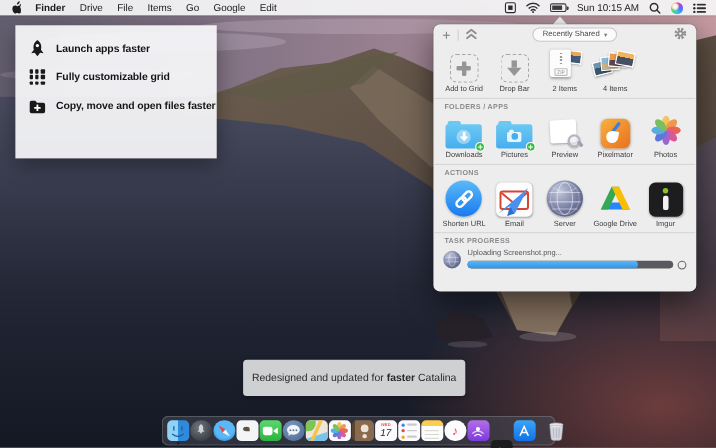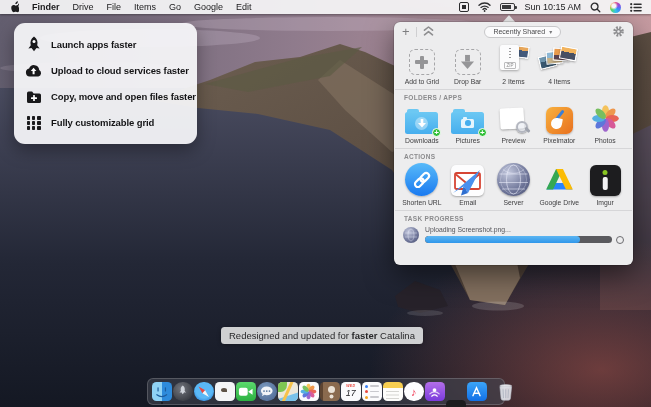--- a/index.html
+++ b/index.html
@@ -23,21 +23,21 @@
   .dz-mb::after { content:""; position:absolute; left:2px; top:2px; width:3.5px; height:3.5px; background:#2b2b2d; }
   .battery { position:relative; width:15px; height:7.5px; border:1px solid #3a3a3c; border-radius:2px; }
   .battery::before { content:""; position:absolute; left:1px; top:1px; bottom:1px; width:9px; background:#3a3a3c; }
   .battery::after { content:""; position:absolute; right:-3px; top:1.5px; width:2px; height:3px; background:#3a3a3c; border-radius:0 1px 1px 0; }
   .siri { width:11px; height:11px; border-radius:50%;
     background:radial-gradient(circle at 35% 35%, #f7f7fa 0 18%, transparent 40%),
       conic-gradient(#e0457b,#8a4fe8,#3b8cf5,#35c5e8,#53d769,#f5a623,#e0457b); }
 
   
   .feature-card { position:absolute; left:14px; top:23px; width:183px; height:121px;
-    background:rgba(248,248,250,.93); border-radius:11px; box-shadow:0 6px 18px rgba(0,0,0,.35);
+    background:rgba(248,248,250,.93); border-radius:0; box-shadow:0 6px 18px rgba(0,0,0,.35);
     display:grid; grid-template-rows:repeat(4,1fr); padding:8px 11px; z-index:20; }
   .feat-row { display:flex; align-items:center; gap:9px; }
   .feat-ico { width:17px; height:17px; flex:0 0 17px; display:flex; align-items:center; justify-content:center; }
   .feat-label { font-size:9.5px; font-weight:bold; color:#141416; letter-spacing:-.1px; white-space:nowrap; }
   .gridglyph { width:14px; height:14px; display:grid; grid-template-columns:repeat(3,1fr); grid-template-rows:repeat(3,1fr); gap:1.2px; }
   .gridglyph span { background:#1b1b1d; border-radius:.8px; }
 
   
   .popover-arrow { position:absolute; left:502px; top:15px; width:0; height:0; z-index:21;
     border-left:7px solid transparent; border-right:7px solid transparent; border-bottom:8px solid #f2f2f3; }
@@ -117,21 +117,21 @@
 
   .task-row { display:flex; align-items:center; gap:6px; padding:3px 9px 8px; }
   .task-col { flex:1; display:flex; flex-direction:column; gap:2.5px; }
   .task-label { font-size:6.8px; color:#55555a; }
   .bar-line { display:flex; align-items:center; gap:4px; }
   .pbar { flex:1; height:7px; border-radius:4px; background:#5a5a5e; overflow:hidden; }
   .pfill { height:100%; border-radius:4px; background:linear-gradient(180deg,#5cb6f2,#2f96ea); }
   .cancel-ring { width:8px; height:8px; border-radius:50%; border:1.6px solid #6c6c70; background:#ededee; }
 
   
-  .caption { position:absolute; left:221px; top:327px; height:17px; z-index:15;
+  .caption { position:absolute; left:221px; top:327px; height:33px; z-index:15;
     background:rgba(214,215,217,.96); border-radius:3.5px; display:inline-flex; align-items:center;
     padding:0 8px; font-size:9.5px; color:#28282a; box-shadow:0 1px 4px rgba(0,0,0,.3); white-space:pre; }
   .caption b { font-weight:bold; }
 
   
   .dock { position:absolute; left:147px; bottom:2px; width:358px; height:27px; z-index:25;
     background:rgba(70,72,84,.55); border:.5px solid rgba(255,255,255,.18); border-radius:6px;
     display:flex; align-items:center; padding:0 4px; gap:1.5px; backdrop-filter:blur(2px); }
   .dkicon { width:19.5px; height:19.5px; flex:0 0 auto; position:relative;font-style:italic; }
   .dk-sq { border-radius:4.5px; }
@@ -272,52 +272,43 @@
       <span class="feat-ico">
         <svg width="16" height="16" viewBox="0 0 16 16">
             <path d="M8 .4c3 2 4.2 5.4 3.2 8.8l2.4 3.3-3.1-.5L8 15.2 5.5 12l-3.1.5L4.8 9.2C3.8 5.8 5 2.4 8 .4z" fill="#19191b"></path>
             <circle cx="8" cy="5.4" r="1.5" fill="#fff"></circle>
           </svg>
       </span>
       <span class="feat-label">Launch apps faster</span>
     </div>
     <div class="feat-row">
       <span class="feat-ico">
-        <svg width="17" height="14" viewBox="0 0 17 14">
-            <path d="M4.6 13.5a4 4 0 0 1-.5-7.9A5.2 5.2 0 0 1 14.2 7a3.5 3.5 0 0 1-.8 6.5z" fill="#19191b"></path>
-            <path d="M8.6 4.8l2.8 3.2H9.6v3.2H7.6V8H5.8z" fill="#fff"></path>
-          </svg>
-      </span>
-      <span class="feat-label">Upload to cloud services faster</span>
+        <span class="gridglyph">
+            <span></span>
+            <span></span>
+            <span></span>
+            <span></span>
+            <span></span>
+            <span></span>
+            <span></span>
+            <span></span>
+            <span></span>
+          </span>
+      </span>
+      <span class="feat-label">Fully customizable grid</span>
     </div>
     <div class="feat-row">
       <span class="feat-ico">
         <svg width="16" height="14" viewBox="0 0 16 14">
             <path d="M1 3.2A1.6 1.6 0 0 1 2.6 1.6h3.5l1.5 1.9h5.8A1.6 1.6 0 0 1 15 5.1v6.3A1.6 1.6 0 0 1 13.4 13H2.6A1.6 1.6 0 0 1 1 11.4z" fill="#19191b"></path>
             <rect x="5" y="7.2" width="6" height="1.7" rx=".5" fill="#fff"></rect>
             <rect x="7.15" y="5" width="1.7" height="6" rx=".5" fill="#fff"></rect>
           </svg>
       </span>
       <span class="feat-label">Copy, move and open files faster</span>
-    </div>
-    <div class="feat-row">
-      <span class="feat-ico">
-        <span class="gridglyph">
-            <span></span>
-            <span></span>
-            <span></span>
-            <span></span>
-            <span></span>
-            <span></span>
-            <span></span>
-            <span></span>
-            <span></span>
-          </span>
-      </span>
-      <span class="feat-label">Fully customizable grid</span>
     </div>
   </div>
 
   <div class="popover-arrow"></div>
   <div class="panel">
 
     <div class="p-header">
       <span class="p-add">+</span>
       <span class="p-vsep"></span>
       <span>

